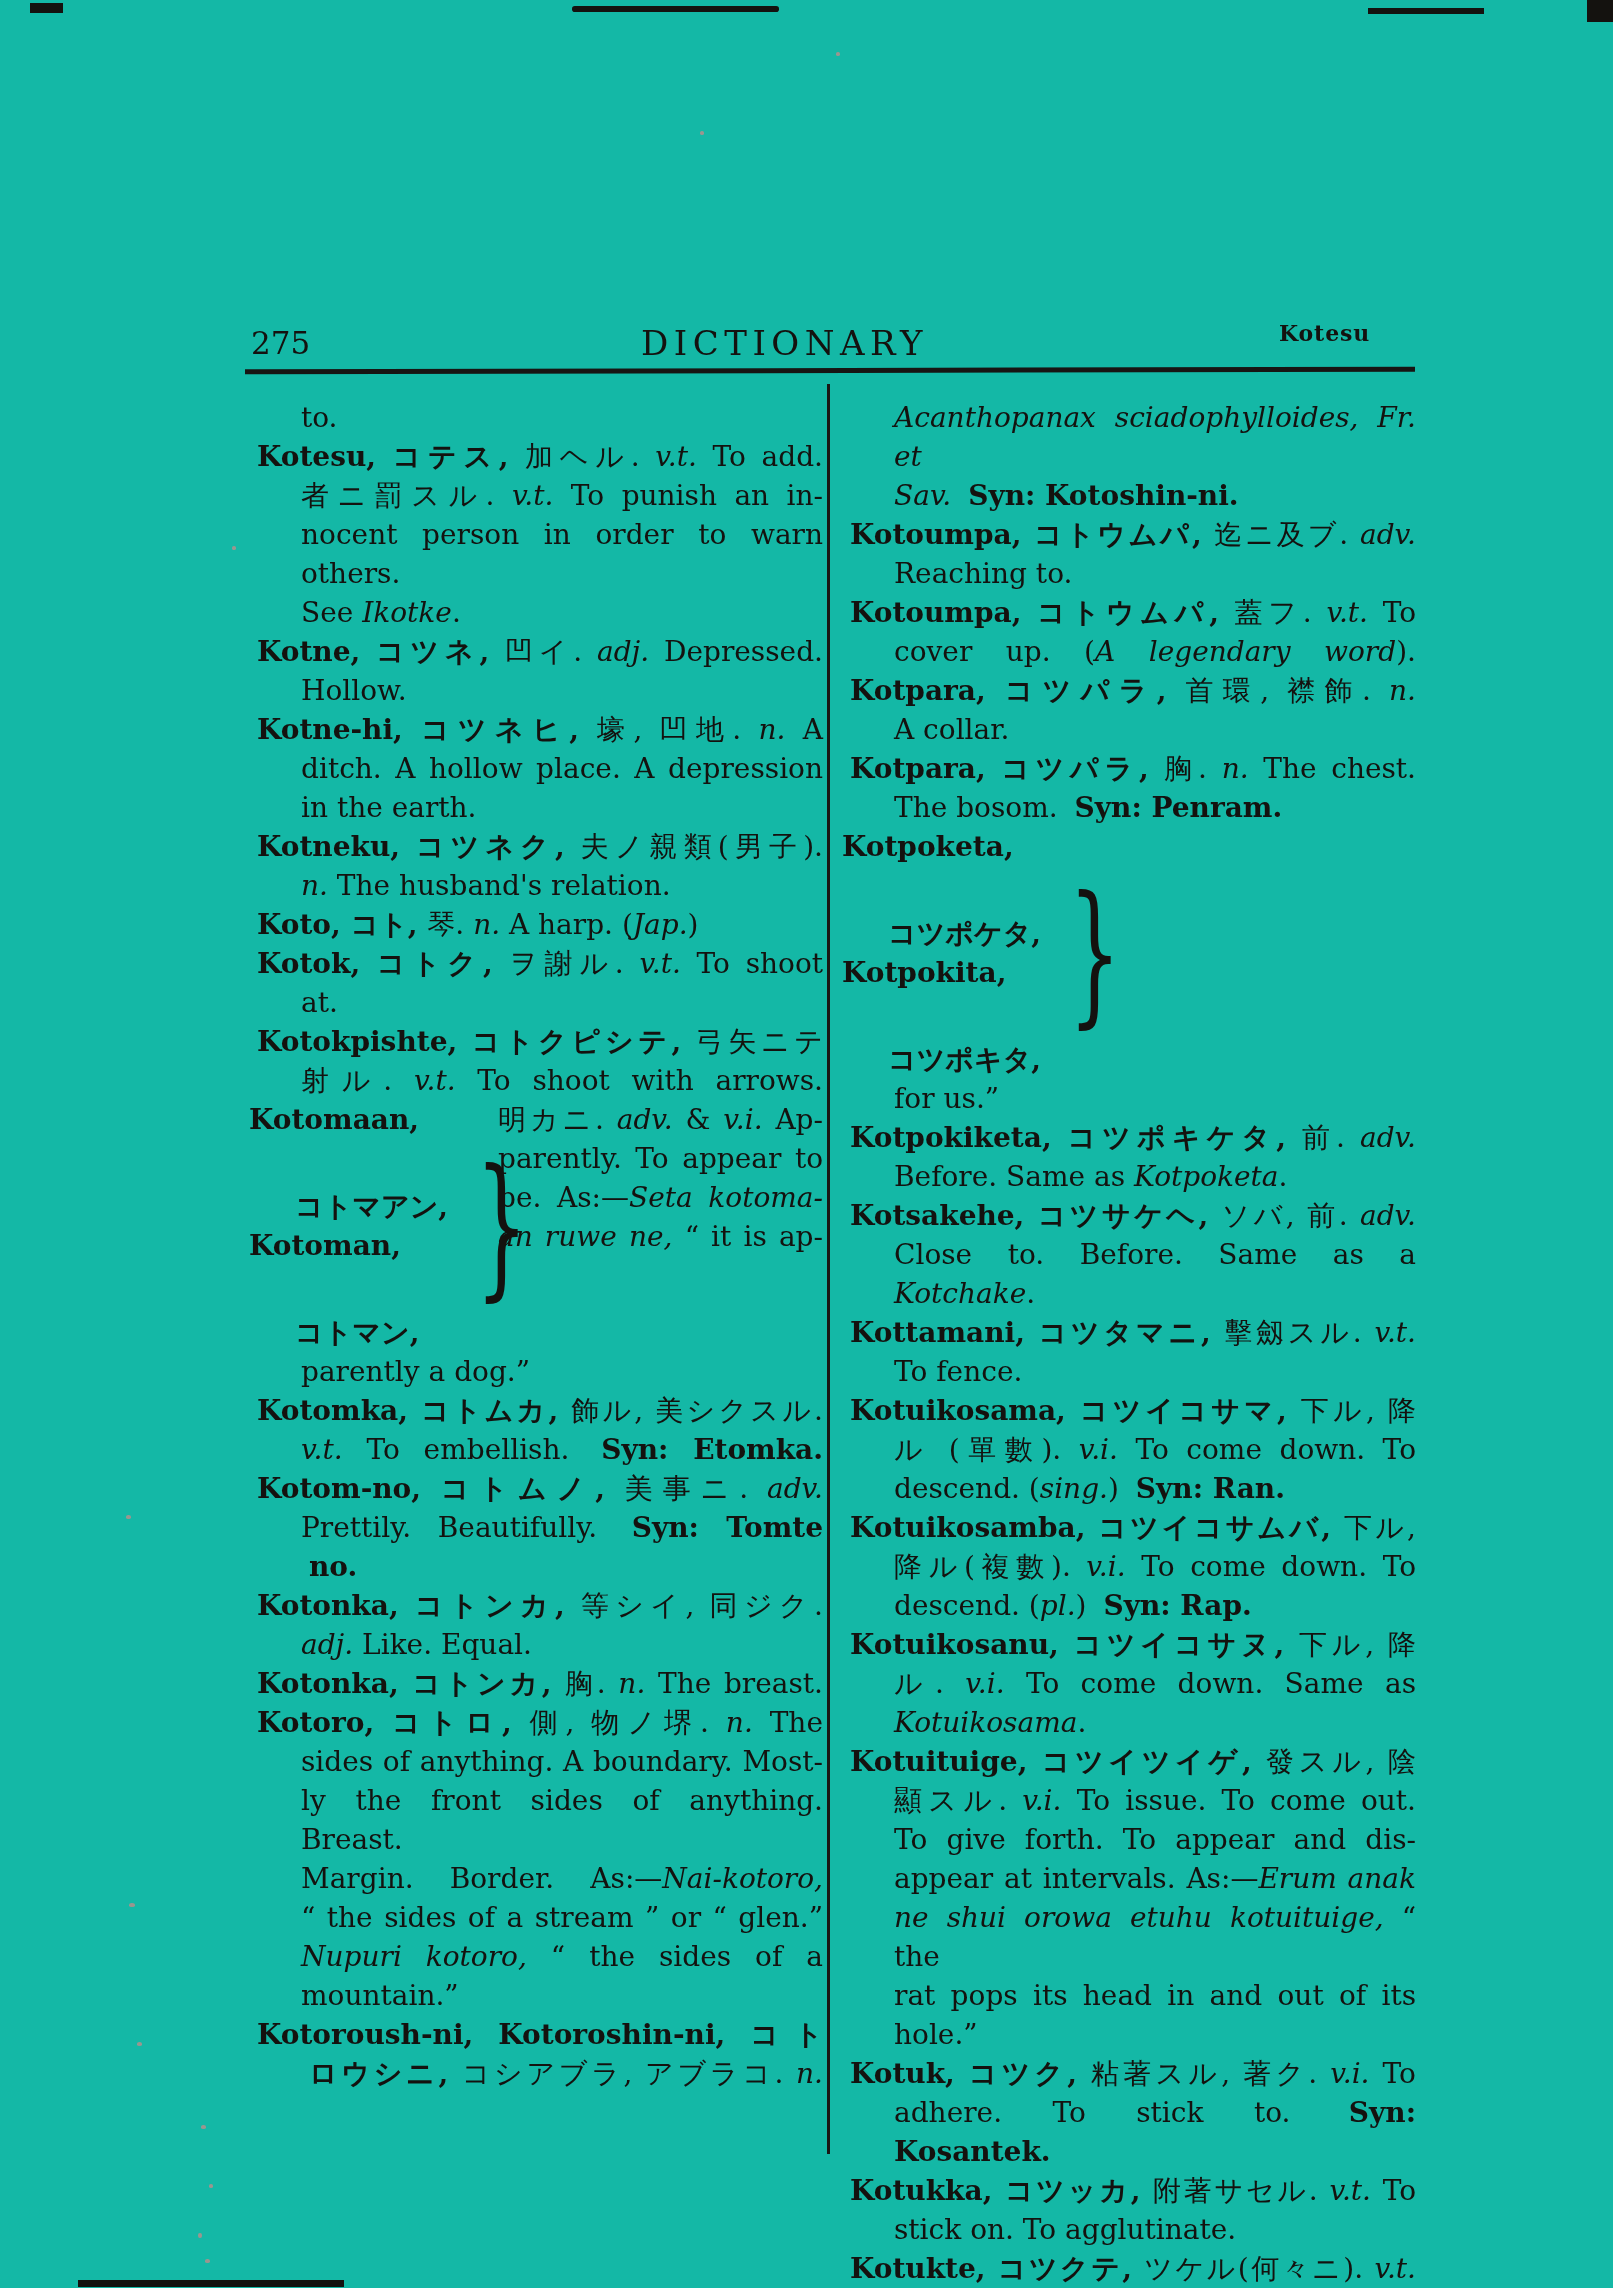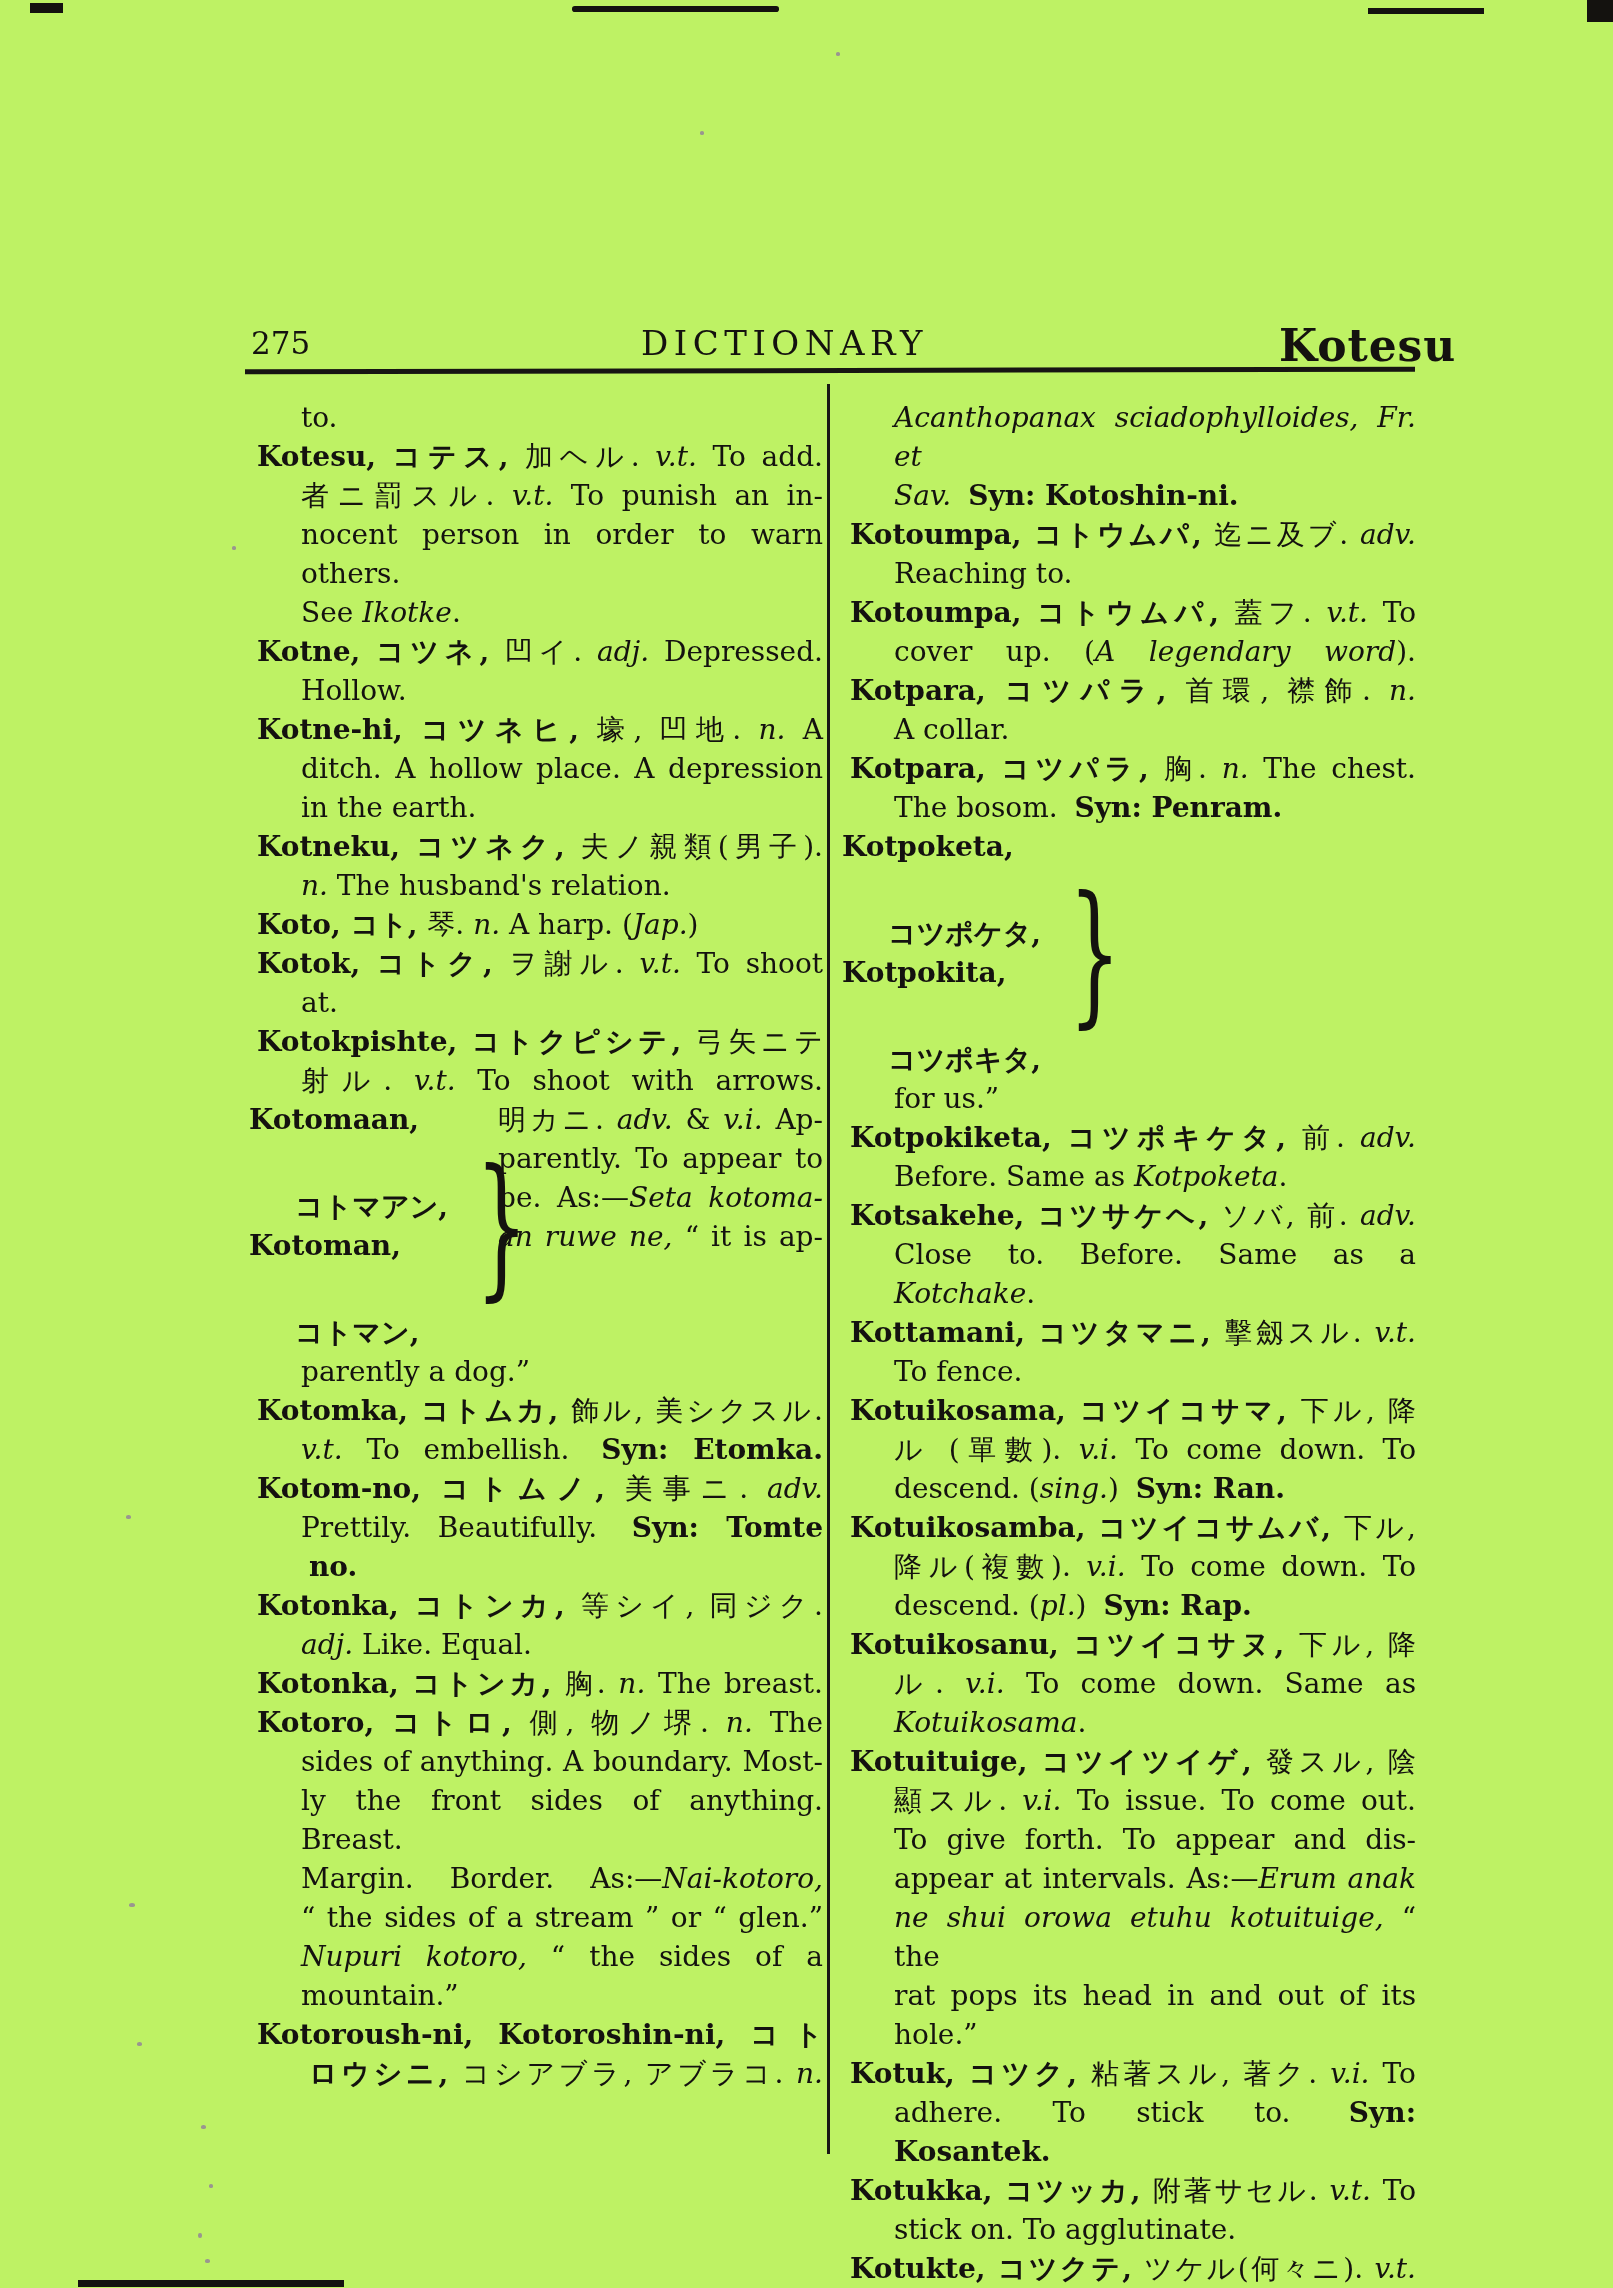--- a/index.html
+++ b/index.html
@@ -1,21 +1,21 @@
 <!DOCTYPE html>
 <html style="font-size:14.8px"><head>
 <meta charset="utf-8">
 <style>
   html,body{margin:0;padding:0;background:#e8e8e4;}
-  .page{position:relative;width:1613px;height:2289px;background:#bef264;overflow:hidden;
+  .page{position:relative;width:1613px;height:2289px;background:#14b8a6;overflow:hidden;
         font-family:"DejaVu Serif","Liberation Serif",serif;color:#14120f;}
   
   .hdr-num{position:absolute;left:251px;top:325px;font-size:31px;}
   .hdr-title{position:absolute;left:641px;top:323px;font-size:34px;letter-spacing:5.5px;}
-  .hdr-guide{position:absolute;left:1279px;top:320px;font-size:44px;font-weight:bold;letter-spacing:0.9px;}
+  .hdr-guide{position:absolute;left:1279px;top:320px;font-size:22px;font-weight:bold;letter-spacing:0.9px;}
   .rule{position:absolute;left:245px;top:368px;width:1170px;height:4.6px;background:#171513;transform:rotate(-0.12deg);}
   .divider{position:absolute;left:827px;top:384px;width:2.8px;height:1770px;background:#1a1815;}
   
   .col{position:absolute;top:398px;width:574px;font-size:28px;line-height:39px;}
   .col-left{left:249px;}
   .col-right{left:842px;}
   .ln{min-height:39px;}
   .ln.c{padding-left:52px;}
   .ln.j{text-align:justify;text-align-last:justify;}
   .b{font-weight:bold;margin-left:8px;}

